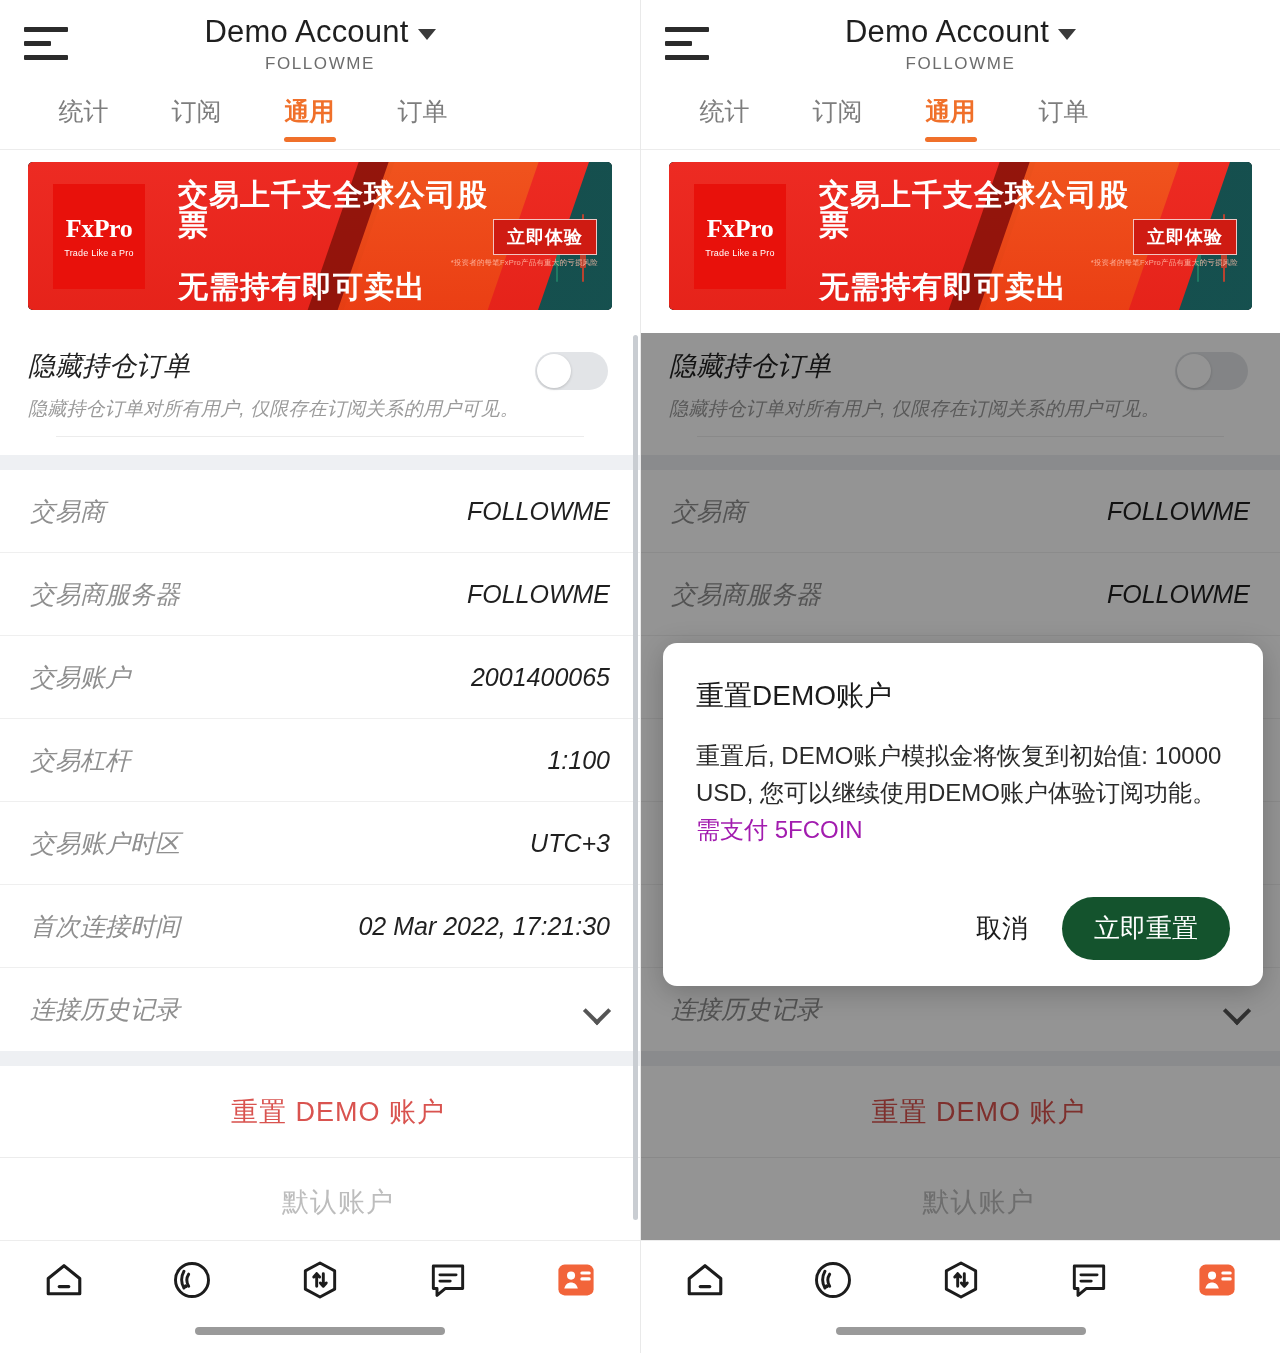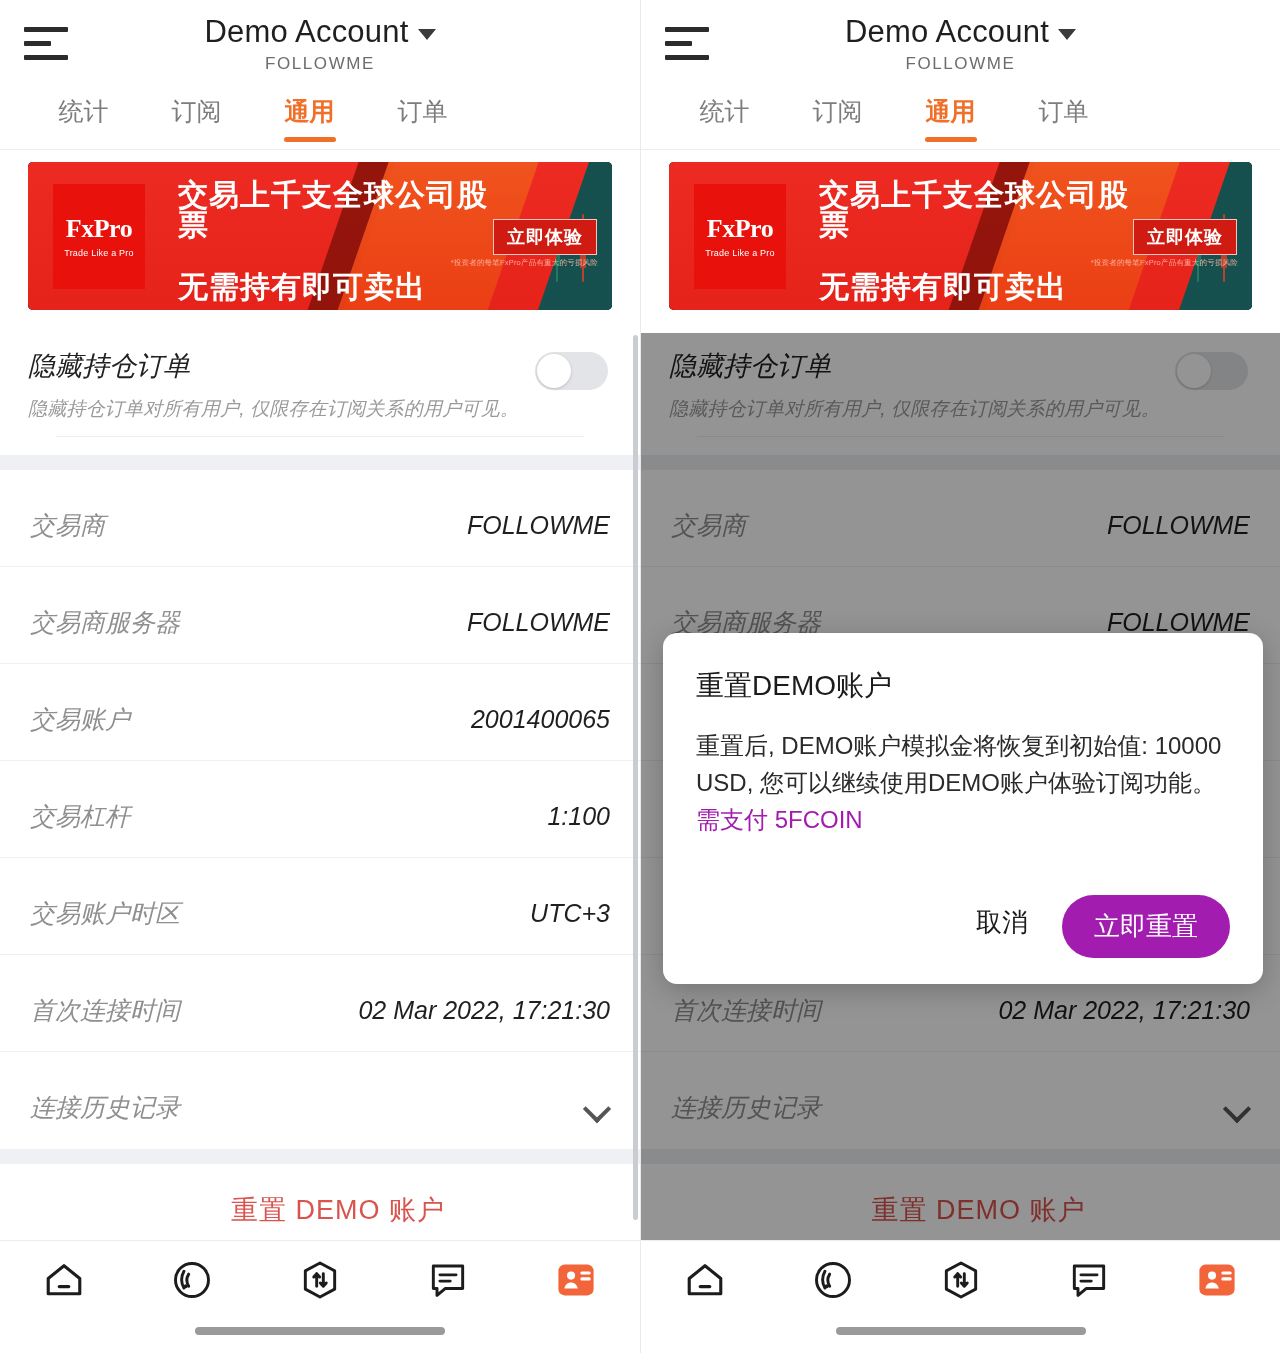--- a/index.html
+++ b/index.html
@@ -75,21 +75,21 @@
   .toggle-row { position:relative; padding:26px 28px 18px 28px; }
   .toggle-title { font-size:27px; color:#222; }
   .toggle-desc { margin-top:12px; font-size:19px; color:#9a9a9a; letter-spacing:.2px; }
   .switch { position:absolute; right:32px; top:30px; width:73px; height:38px;
       background:#e2e4e7; border-radius:19px; cursor:pointer; }
   .switch .knob { position:absolute; left:2px; top:2px; width:34px; height:34px;
       background:#fff; border-radius:50%; box-shadow:0 1px 3px rgba(0,0,0,.18); }
   .toggle-underline { height:1px; background:#ececec; margin:14px 28px 0 28px; }
 
   .row { position:relative; display:flex; align-items:center; justify-content:space-between;
-      height:83px; padding:0 30px; border-bottom:1px solid #efefef; background:#fff;margin-top:14px; }
+      height:83px; padding:0 30px; border-bottom:1px solid #efefef; background:#fff; }
   .row:last-child { border-bottom:none; }
   .row-label { font-size:25px; color:#8f8f8f; }
   .row-value { font-size:25px; color:#1f1f1f; }
   .chev { width:26px; height:26px; position:relative; }
   .chev:before { content:""; position:absolute; left:3px; top:4px; width:16px; height:16px;
       border-right:4px solid #555; border-bottom:4px solid #555; transform:rotate(45deg); }
 
   .action-row { height:92px; display:flex; align-items:center; justify-content:center;
       background:#fff; border-bottom:1px solid #ececec;padding-left:36px; }
   .action-danger { font-size:27px; color:#d9534f; letter-spacing:1px; cursor:pointer; }
@@ -105,31 +105,31 @@
       border-top:1px solid #ededed; }
   .navrow { display:flex; height:78px; align-items:center; }
   .navitem { flex:1; display:flex; align-items:center; justify-content:center; cursor:pointer; }
   .navitem svg { display:block; }
   .homebar { position:absolute; left:50%; transform:translateX(-50%); bottom:18px;
       width:250px; height:8px; background:#9a9a9a; border-radius:5px; }
 
   
   .dim { position:absolute; left:0; top:333px; width:640px; height:910px;
       background:rgba(0,0,0,.42); }
-  .dialog { position:absolute; left:22px; top:300px; width:600px;
+  .dialog { position:absolute; left:22px; top:310px; width:600px;
       background:#fff; border-radius:14px; padding:34px 33px 26px 33px;
       box-shadow:0 6px 28px rgba(0,0,0,.22); }
   .dlg-title { font-size:28px; color:#1b1b1b; }
   .dlg-body { margin-top:22px; font-size:24px; color:#2a2a2a; line-height:1.55; }
   .dlg-body .hl { color:#a21caf; }
   .dlg-actions { margin-top:48px; display:flex; align-items:center; justify-content:flex-end; gap:24px; }
   .dlg-cancel { font-size:26px; color:#1b1b1b; padding:6px 10px; cursor:pointer; }
-  .dlg-confirm { font-size:26px; color:#fff; background:#a21caf; border:none;
+  .dlg-confirm { font-size:26px; color:#fff; background:#14532d; border:none;
       border-radius:32px; padding:14px 32px; cursor:pointer;
-      font-family:"Liberation Sans","DejaVu Sans",sans-serif;margin-top:8px; }
+      font-family:"Liberation Sans","DejaVu Sans",sans-serif; }
 </style>
 </head>
 <body>
 
 <div class="stage">
 
   <div class="panel left">
 
     <div class="header">
       <div class="hamburger">

